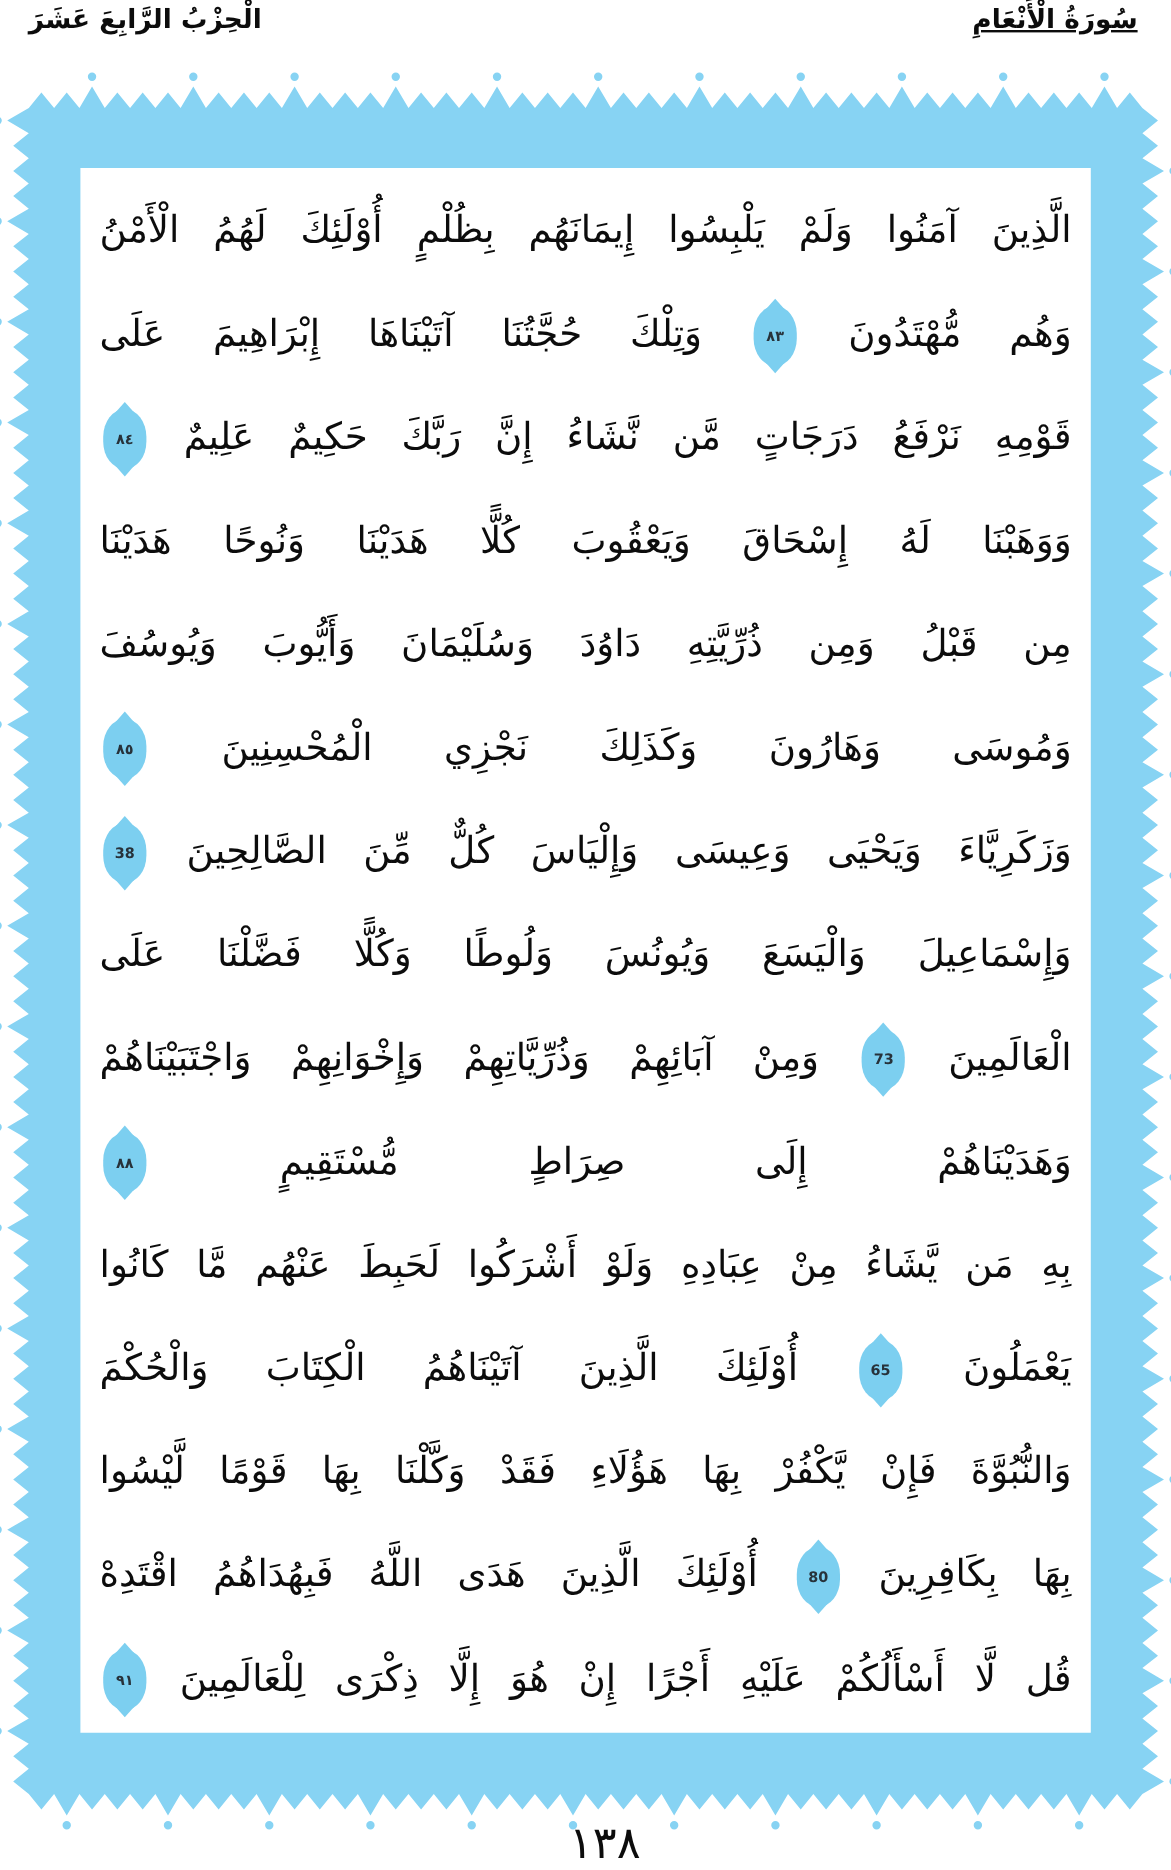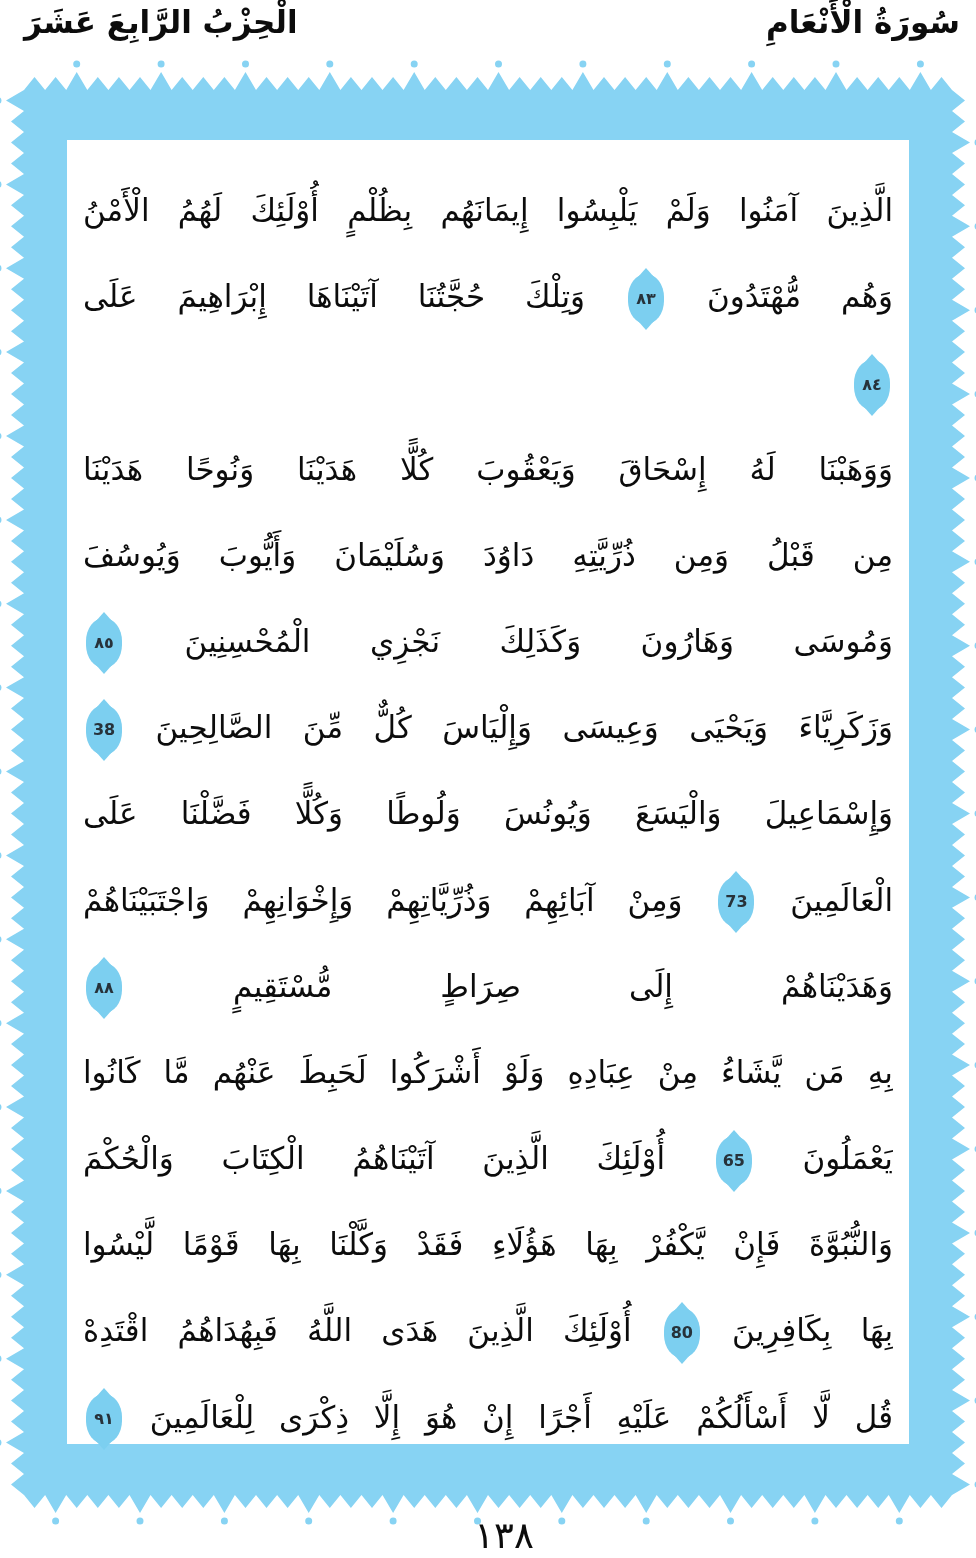--- a/index.html
+++ b/index.html
@@ -10,30 +10,30 @@
     overflow:hidden;
     font-family:"DejaVu Sans",sans-serif;
     --frame-blue:#87d3f3;
     --marker-blue:#7ccfF0;
     --ink:#0c0c0c;
     --num-ink:#27323a;
   }
   .frame-svg{position:absolute;left:0;top:0;z-index:0;}
   .hdr{
     position:absolute;top:4px;z-index:2;
-    font-size:31px;font-weight:bold;color:var(--ink);
+    font-size:22px;font-weight:bold;color:var(--ink);
     white-space:nowrap;direction:rtl;
   }
-  .hdr-right{right:16px;}
+  .hdr-right{right:28px;text-decoration:underline;}
   .hdr-left{left:24px;}
   .text-block{
     position:absolute;z-index:1;
     left:67px;top:140px;width:842px;height:1304px;
     box-sizing:border-box;
-    padding:27px 16px 0 16px;
+    padding:9px 16px 0 16px;
     direction:rtl;
     border-radius:19px;
   }
   .qline{
     height:86.2px;
     line-height:86.2px;
     font-size:31px;
     color:var(--ink);
     text-align:justify;
     text-align-last:justify;
@@ -52,21 +52,21 @@
   .ayah-marker::before,
   .ayah-marker::after{
     content:"";position:absolute;left:50%;transform:translateX(-50%);
     width:0;height:0;border-left:8px solid transparent;border-right:8px solid transparent;
   }
   .ayah-marker::before{top:-6px;border-bottom:9px solid var(--marker-blue);}
   .ayah-marker::after{bottom:-6px;border-top:9px solid var(--marker-blue);}
   .ayah-num{
     position:absolute;inset:0;z-index:1;
     display:flex;align-items:center;justify-content:center;
-    font-size:16px;font-weight:bold;color:var(--num-ink);
+    font-size:12px;font-weight:bold;color:var(--num-ink);
     line-height:1;
   }
   .page-number{
     position:absolute;bottom:1px;left:0;width:100%;z-index:2;
     text-align:center;font-size:37px;color:var(--ink);
     direction:rtl;
     margin-left:16px;
   }
 </style>
 </head>
@@ -77,21 +77,21 @@
   <svg class="frame-svg" width="976" height="1558" viewBox="0 0 976 1558" aria-hidden="true">
     <path fill="#87d3f3" fill-rule="evenodd" d="M24 90L34.5 77.0L45.1 90.0L55.6 77.0L66.2 90.0L76.7 72.0L87.3 90.0L97.8 77.0L108.4 90.0L118.9 77.0L129.5 90.0L140.0 77.0L150.5 90.0L161.1 72.0L171.6 90.0L182.2 77.0L192.7 90.0L203.3 77.0L213.8 90.0L224.4 77.0L234.9 90.0L245.5 72.0L256.0 90.0L266.5 77.0L277.1 90.0L287.6 77.0L298.2 90.0L308.7 77.0L319.3 90.0L329.8 72.0L340.4 90.0L350.9 77.0L361.5 90.0L372.0 77.0L382.5 90.0L393.1 77.0L403.6 90.0L414.2 72.0L424.7 90.0L435.3 77.0L445.8 90.0L456.4 77.0L466.9 90.0L477.5 77.0L488.0 90.0L498.5 72.0L509.1 90.0L519.6 77.0L530.2 90.0L540.7 77.0L551.3 90.0L561.8 77.0L572.4 90.0L582.9 72.0L593.5 90.0L604.0 77.0L614.5 90.0L625.1 77.0L635.6 90.0L646.2 77.0L656.7 90.0L667.3 72.0L677.8 90.0L688.4 77.0L698.9 90.0L709.5 77.0L720.0 90.0L730.5 77.0L741.1 90.0L751.6 72.0L762.2 90.0L772.7 77.0L783.3 90.0L793.8 77.0L804.4 90.0L814.9 77.0L825.5 90.0L836.0 72.0L846.5 90.0L857.1 77.0L867.6 90.0L878.2 77.0L888.7 90.0L899.3 77.0L909.8 90.0L920.4 72.0L930.9 90.0L941.5 77.0L952.0 90.0L965.0 100.5L952.0 111.0L965.0 121.5L952.0 131.9L970.0 142.4L952.0 152.9L965.0 163.4L952.0 173.9L965.0 184.4L952.0 194.9L965.0 205.3L952.0 215.8L970.0 226.3L952.0 236.8L965.0 247.3L952.0 257.8L965.0 268.2L952.0 278.7L965.0 289.2L952.0 299.7L970.0 310.2L952.0 320.7L965.0 331.2L952.0 341.6L965.0 352.1L952.0 362.6L965.0 373.1L952.0 383.6L970.0 394.1L952.0 404.6L965.0 415.0L952.0 425.5L965.0 436.0L952.0 446.5L965.0 457.0L952.0 467.5L970.0 477.9L952.0 488.4L965.0 498.9L952.0 509.4L965.0 519.9L952.0 530.4L965.0 540.9L952.0 551.3L970.0 561.8L952.0 572.3L965.0 582.8L952.0 593.3L965.0 603.8L952.0 614.3L965.0 624.7L952.0 635.2L970.0 645.7L952.0 656.2L965.0 666.7L952.0 677.2L965.0 687.6L952.0 698.1L965.0 708.6L952.0 719.1L970.0 729.6L952.0 740.1L965.0 750.6L952.0 761.0L965.0 771.5L952.0 782.0L965.0 792.5L952.0 803.0L970.0 813.5L952.0 824.0L965.0 834.4L952.0 844.9L965.0 855.4L952.0 865.9L965.0 876.4L952.0 886.9L970.0 897.4L952.0 907.8L965.0 918.3L952.0 928.8L965.0 939.3L952.0 949.8L965.0 960.3L952.0 970.7L970.0 981.2L952.0 991.7L965.0 1002.2L952.0 1012.7L965.0 1023.2L952.0 1033.7L965.0 1044.1L952.0 1054.6L970.0 1065.1L952.0 1075.6L965.0 1086.1L952.0 1096.6L965.0 1107.1L952.0 1117.5L965.0 1128.0L952.0 1138.5L970.0 1149.0L952.0 1159.5L965.0 1170.0L952.0 1180.4L965.0 1190.9L952.0 1201.4L965.0 1211.9L952.0 1222.4L970.0 1232.9L952.0 1243.4L965.0 1253.8L952.0 1264.3L965.0 1274.8L952.0 1285.3L965.0 1295.8L952.0 1306.3L970.0 1316.8L952.0 1327.2L965.0 1337.7L952.0 1348.2L965.0 1358.7L952.0 1369.2L965.0 1379.7L952.0 1390.1L970.0 1400.6L952.0 1411.1L965.0 1421.6L952.0 1432.1L965.0 1442.6L952.0 1453.1L965.0 1463.5L952.0 1474.0L970.0 1484.5L952.0 1495.0L941.5 1508.0L930.9 1495.0L920.4 1508.0L909.8 1495.0L899.3 1513.0L888.7 1495.0L878.2 1508.0L867.6 1495.0L857.1 1508.0L846.5 1495.0L836.0 1508.0L825.5 1495.0L814.9 1513.0L804.4 1495.0L793.8 1508.0L783.3 1495.0L772.7 1508.0L762.2 1495.0L751.6 1508.0L741.1 1495.0L730.5 1513.0L720.0 1495.0L709.5 1508.0L698.9 1495.0L688.4 1508.0L677.8 1495.0L667.3 1508.0L656.7 1495.0L646.2 1513.0L635.6 1495.0L625.1 1508.0L614.5 1495.0L604.0 1508.0L593.5 1495.0L582.9 1508.0L572.4 1495.0L561.8 1513.0L551.3 1495.0L540.7 1508.0L530.2 1495.0L519.6 1508.0L509.1 1495.0L498.5 1508.0L488.0 1495.0L477.5 1513.0L466.9 1495.0L456.4 1508.0L445.8 1495.0L435.3 1508.0L424.7 1495.0L414.2 1508.0L403.6 1495.0L393.1 1513.0L382.5 1495.0L372.0 1508.0L361.5 1495.0L350.9 1508.0L340.4 1495.0L329.8 1508.0L319.3 1495.0L308.7 1513.0L298.2 1495.0L287.6 1508.0L277.1 1495.0L266.5 1508.0L256.0 1495.0L245.5 1508.0L234.9 1495.0L224.4 1513.0L213.8 1495.0L203.3 1508.0L192.7 1495.0L182.2 1508.0L171.6 1495.0L161.1 1508.0L150.5 1495.0L140.0 1513.0L129.5 1495.0L118.9 1508.0L108.4 1495.0L97.8 1508.0L87.3 1495.0L76.7 1508.0L66.2 1495.0L55.6 1513.0L45.1 1495.0L34.5 1508.0L24.0 1495.0L11.0 1484.5L24.0 1474.0L11.0 1463.5L24.0 1453.1L6.0 1442.6L24.0 1432.1L11.0 1421.6L24.0 1411.1L11.0 1400.6L24.0 1390.1L11.0 1379.7L24.0 1369.2L6.0 1358.7L24.0 1348.2L11.0 1337.7L24.0 1327.2L11.0 1316.8L24.0 1306.3L11.0 1295.8L24.0 1285.3L6.0 1274.8L24.0 1264.3L11.0 1253.8L24.0 1243.4L11.0 1232.9L24.0 1222.4L11.0 1211.9L24.0 1201.4L6.0 1190.9L24.0 1180.4L11.0 1170.0L24.0 1159.5L11.0 1149.0L24.0 1138.5L11.0 1128.0L24.0 1117.5L6.0 1107.1L24.0 1096.6L11.0 1086.1L24.0 1075.6L11.0 1065.1L24.0 1054.6L11.0 1044.1L24.0 1033.7L6.0 1023.2L24.0 1012.7L11.0 1002.2L24.0 991.7L11.0 981.2L24.0 970.7L11.0 960.3L24.0 949.8L6.0 939.3L24.0 928.8L11.0 918.3L24.0 907.8L11.0 897.4L24.0 886.9L11.0 876.4L24.0 865.9L6.0 855.4L24.0 844.9L11.0 834.4L24.0 824.0L11.0 813.5L24.0 803.0L11.0 792.5L24.0 782.0L6.0 771.5L24.0 761.0L11.0 750.6L24.0 740.1L11.0 729.6L24.0 719.1L11.0 708.6L24.0 698.1L6.0 687.6L24.0 677.2L11.0 666.7L24.0 656.2L11.0 645.7L24.0 635.2L11.0 624.7L24.0 614.3L6.0 603.8L24.0 593.3L11.0 582.8L24.0 572.3L11.0 561.8L24.0 551.3L11.0 540.9L24.0 530.4L6.0 519.9L24.0 509.4L11.0 498.9L24.0 488.4L11.0 477.9L24.0 467.5L11.0 457.0L24.0 446.5L6.0 436.0L24.0 425.5L11.0 415.0L24.0 404.6L11.0 394.1L24.0 383.6L11.0 373.1L24.0 362.6L6.0 352.1L24.0 341.6L11.0 331.2L24.0 320.7L11.0 310.2L24.0 299.7L11.0 289.2L24.0 278.7L6.0 268.2L24.0 257.8L11.0 247.3L24.0 236.8L11.0 226.3L24.0 215.8L11.0 205.3L24.0 194.9L6.0 184.4L24.0 173.9L11.0 163.4L24.0 152.9L11.0 142.4L24.0 131.9L11.0 121.5L24.0 111.0L6.0 100.5L24.0 90.0ZM67 140H909V1444H67ZM73.2 64.0a3.5 3.5 0 1 0 7 0a3.5 3.5 0 1 0 -7 0ZM157.6 64.0a3.5 3.5 0 1 0 7 0a3.5 3.5 0 1 0 -7 0ZM242.0 64.0a3.5 3.5 0 1 0 7 0a3.5 3.5 0 1 0 -7 0ZM326.3 64.0a3.5 3.5 0 1 0 7 0a3.5 3.5 0 1 0 -7 0ZM410.7 64.0a3.5 3.5 0 1 0 7 0a3.5 3.5 0 1 0 -7 0ZM495.0 64.0a3.5 3.5 0 1 0 7 0a3.5 3.5 0 1 0 -7 0ZM579.4 64.0a3.5 3.5 0 1 0 7 0a3.5 3.5 0 1 0 -7 0ZM663.8 64.0a3.5 3.5 0 1 0 7 0a3.5 3.5 0 1 0 -7 0ZM748.1 64.0a3.5 3.5 0 1 0 7 0a3.5 3.5 0 1 0 -7 0ZM832.5 64.0a3.5 3.5 0 1 0 7 0a3.5 3.5 0 1 0 -7 0ZM916.9 64.0a3.5 3.5 0 1 0 7 0a3.5 3.5 0 1 0 -7 0ZM974.5 142.4a3.5 3.5 0 1 0 7 0a3.5 3.5 0 1 0 -7 0ZM974.5 226.3a3.5 3.5 0 1 0 7 0a3.5 3.5 0 1 0 -7 0ZM974.5 310.2a3.5 3.5 0 1 0 7 0a3.5 3.5 0 1 0 -7 0ZM974.5 394.1a3.5 3.5 0 1 0 7 0a3.5 3.5 0 1 0 -7 0ZM974.5 477.9a3.5 3.5 0 1 0 7 0a3.5 3.5 0 1 0 -7 0ZM974.5 561.8a3.5 3.5 0 1 0 7 0a3.5 3.5 0 1 0 -7 0ZM974.5 645.7a3.5 3.5 0 1 0 7 0a3.5 3.5 0 1 0 -7 0ZM974.5 729.6a3.5 3.5 0 1 0 7 0a3.5 3.5 0 1 0 -7 0ZM974.5 813.5a3.5 3.5 0 1 0 7 0a3.5 3.5 0 1 0 -7 0ZM974.5 897.4a3.5 3.5 0 1 0 7 0a3.5 3.5 0 1 0 -7 0ZM974.5 981.2a3.5 3.5 0 1 0 7 0a3.5 3.5 0 1 0 -7 0ZM974.5 1065.1a3.5 3.5 0 1 0 7 0a3.5 3.5 0 1 0 -7 0ZM974.5 1149.0a3.5 3.5 0 1 0 7 0a3.5 3.5 0 1 0 -7 0ZM974.5 1232.9a3.5 3.5 0 1 0 7 0a3.5 3.5 0 1 0 -7 0ZM974.5 1316.8a3.5 3.5 0 1 0 7 0a3.5 3.5 0 1 0 -7 0ZM974.5 1400.6a3.5 3.5 0 1 0 7 0a3.5 3.5 0 1 0 -7 0ZM974.5 1484.5a3.5 3.5 0 1 0 7 0a3.5 3.5 0 1 0 -7 0ZM895.8 1521.0a3.5 3.5 0 1 0 7 0a3.5 3.5 0 1 0 -7 0ZM811.4 1521.0a3.5 3.5 0 1 0 7 0a3.5 3.5 0 1 0 -7 0ZM727.0 1521.0a3.5 3.5 0 1 0 7 0a3.5 3.5 0 1 0 -7 0ZM642.7 1521.0a3.5 3.5 0 1 0 7 0a3.5 3.5 0 1 0 -7 0ZM558.3 1521.0a3.5 3.5 0 1 0 7 0a3.5 3.5 0 1 0 -7 0ZM474.0 1521.0a3.5 3.5 0 1 0 7 0a3.5 3.5 0 1 0 -7 0ZM389.6 1521.0a3.5 3.5 0 1 0 7 0a3.5 3.5 0 1 0 -7 0ZM305.2 1521.0a3.5 3.5 0 1 0 7 0a3.5 3.5 0 1 0 -7 0ZM220.9 1521.0a3.5 3.5 0 1 0 7 0a3.5 3.5 0 1 0 -7 0ZM136.5 1521.0a3.5 3.5 0 1 0 7 0a3.5 3.5 0 1 0 -7 0ZM52.1 1521.0a3.5 3.5 0 1 0 7 0a3.5 3.5 0 1 0 -7 0ZM-5.5 1442.6a3.5 3.5 0 1 0 7 0a3.5 3.5 0 1 0 -7 0ZM-5.5 1358.7a3.5 3.5 0 1 0 7 0a3.5 3.5 0 1 0 -7 0ZM-5.5 1274.8a3.5 3.5 0 1 0 7 0a3.5 3.5 0 1 0 -7 0ZM-5.5 1190.9a3.5 3.5 0 1 0 7 0a3.5 3.5 0 1 0 -7 0ZM-5.5 1107.1a3.5 3.5 0 1 0 7 0a3.5 3.5 0 1 0 -7 0ZM-5.5 1023.2a3.5 3.5 0 1 0 7 0a3.5 3.5 0 1 0 -7 0ZM-5.5 939.3a3.5 3.5 0 1 0 7 0a3.5 3.5 0 1 0 -7 0ZM-5.5 855.4a3.5 3.5 0 1 0 7 0a3.5 3.5 0 1 0 -7 0ZM-5.5 771.5a3.5 3.5 0 1 0 7 0a3.5 3.5 0 1 0 -7 0ZM-5.5 687.6a3.5 3.5 0 1 0 7 0a3.5 3.5 0 1 0 -7 0ZM-5.5 603.8a3.5 3.5 0 1 0 7 0a3.5 3.5 0 1 0 -7 0ZM-5.5 519.9a3.5 3.5 0 1 0 7 0a3.5 3.5 0 1 0 -7 0ZM-5.5 436.0a3.5 3.5 0 1 0 7 0a3.5 3.5 0 1 0 -7 0ZM-5.5 352.1a3.5 3.5 0 1 0 7 0a3.5 3.5 0 1 0 -7 0ZM-5.5 268.2a3.5 3.5 0 1 0 7 0a3.5 3.5 0 1 0 -7 0ZM-5.5 184.4a3.5 3.5 0 1 0 7 0a3.5 3.5 0 1 0 -7 0ZM-5.5 100.5a3.5 3.5 0 1 0 7 0a3.5 3.5 0 1 0 -7 0Z"></path>
   </svg>
 
   <div class="hdr hdr-right">سُورَةُ الْأَنْعَامِ</div>
   <div class="hdr hdr-left">الْحِزْبُ الرَّابِعَ عَشَرَ</div>
 
   <div class="text-block">
       <div class="qline" dir="rtl"><span class="qtext">الَّذِينَ آمَنُوا وَلَمْ يَلْبِسُوا إِيمَانَهُم بِظُلْمٍ أُوْلَئِكَ لَهُمُ الْأَمْنُ</span></div>
       <div class="qline" dir="rtl"><span class="qtext">وَهُم مُّهْتَدُونَ</span> <span class="ayah-marker"><span class="ayah-num">٨٣</span></span> <span class="qtext">وَتِلْكَ حُجَّتُنَا آتَيْنَاهَا إِبْرَاهِيمَ عَلَى</span></div>
-      <div class="qline" dir="rtl"> <span class="ayah-marker"><span class="ayah-num">٨٤</span></span></div>
+      <div class="qline" dir="rtl"><span class="qtext">قَوْمِهِ نَرْفَعُ دَرَجَاتٍ مَّن نَّشَاءُ إِنَّ رَبَّكَ حَكِيمٌ عَلِيمٌ</span> <span class="ayah-marker"><span class="ayah-num">٨٤</span></span></div>
       <div class="qline" dir="rtl"><span class="qtext">وَوَهَبْنَا لَهُ إِسْحَاقَ وَيَعْقُوبَ كُلًّا هَدَيْنَا وَنُوحًا هَدَيْنَا</span></div>
       <div class="qline" dir="rtl"><span class="qtext">مِن قَبْلُ وَمِن ذُرِّيَّتِهِ دَاوُدَ وَسُلَيْمَانَ وَأَيُّوبَ وَيُوسُفَ</span></div>
       <div class="qline" dir="rtl"><span class="qtext">وَمُوسَى وَهَارُونَ وَكَذَلِكَ نَجْزِي الْمُحْسِنِينَ</span> <span class="ayah-marker"><span class="ayah-num">٨٥</span></span></div>
       <div class="qline" dir="rtl"><span class="qtext">وَزَكَرِيَّاءَ وَيَحْيَى وَعِيسَى وَإِلْيَاسَ كُلٌّ مِّنَ الصَّالِحِينَ</span> <span class="ayah-marker"><span class="ayah-num">38</span></span></div>
       <div class="qline" dir="rtl"><span class="qtext">وَإِسْمَاعِيلَ وَالْيَسَعَ وَيُونُسَ وَلُوطًا وَكُلًّا فَضَّلْنَا عَلَى</span></div>
       <div class="qline" dir="rtl"><span class="qtext">الْعَالَمِينَ</span> <span class="ayah-marker"><span class="ayah-num">73</span></span> <span class="qtext">وَمِنْ آبَائِهِمْ وَذُرِّيَّاتِهِمْ وَإِخْوَانِهِمْ وَاجْتَبَيْنَاهُمْ</span></div>
       <div class="qline" dir="rtl"><span class="qtext">وَهَدَيْنَاهُمْ إِلَى صِرَاطٍ مُّسْتَقِيمٍ</span> <span class="ayah-marker"><span class="ayah-num">٨٨</span></span> </div>
       <div class="qline" dir="rtl"><span class="qtext">بِهِ مَن يَّشَاءُ مِنْ عِبَادِهِ وَلَوْ أَشْرَكُوا لَحَبِطَ عَنْهُم مَّا كَانُوا</span></div>
       <div class="qline" dir="rtl"><span class="qtext">يَعْمَلُونَ</span> <span class="ayah-marker"><span class="ayah-num">65</span></span> <span class="qtext">أُوْلَئِكَ الَّذِينَ آتَيْنَاهُمُ الْكِتَابَ وَالْحُكْمَ</span></div>
       <div class="qline" dir="rtl"><span class="qtext">وَالنُّبُوَّةَ فَإِنْ يَّكْفُرْ بِهَا هَؤُلَاءِ فَقَدْ وَكَّلْنَا بِهَا قَوْمًا لَّيْسُوا</span></div>

